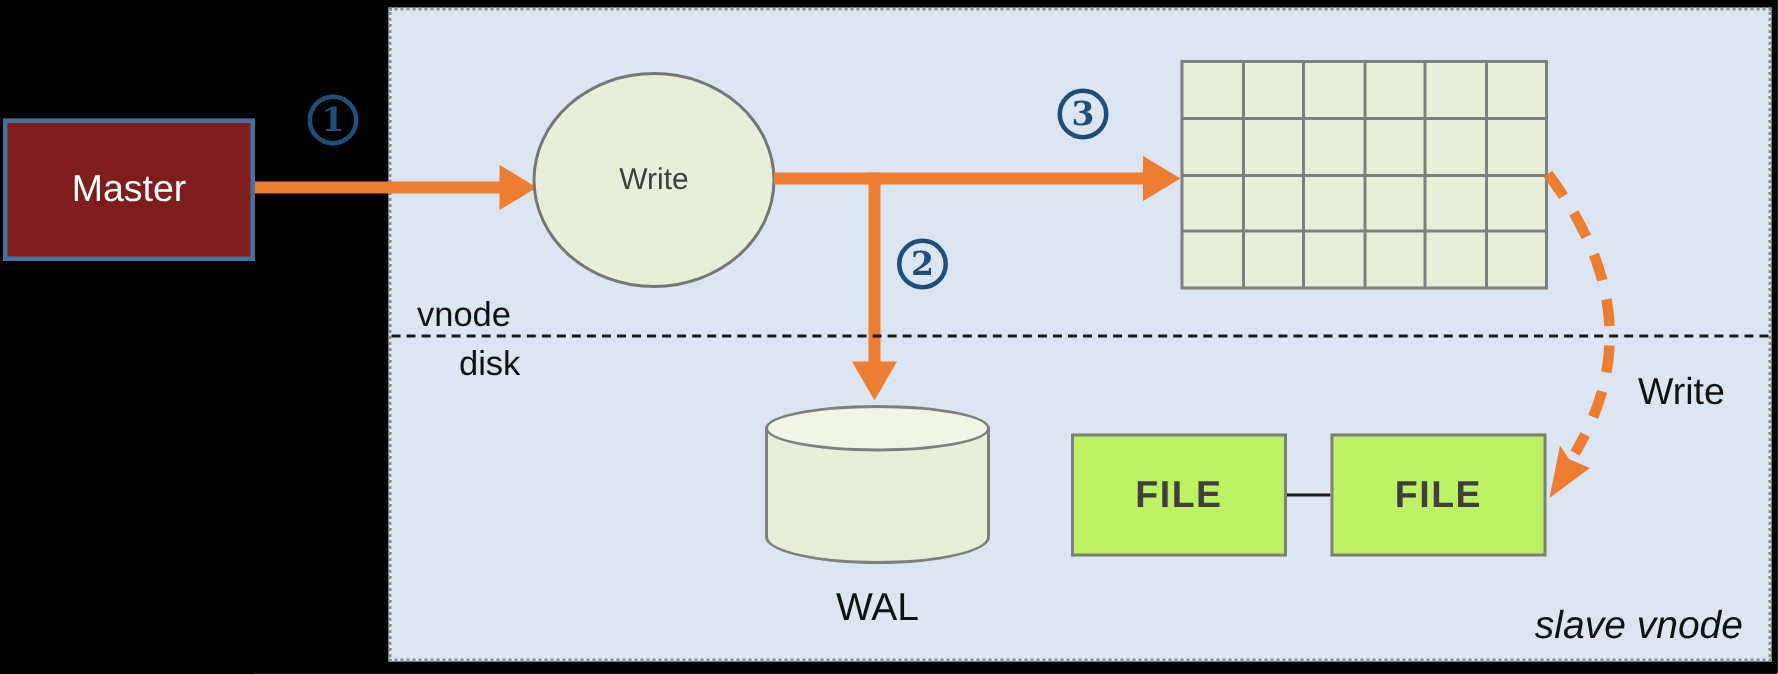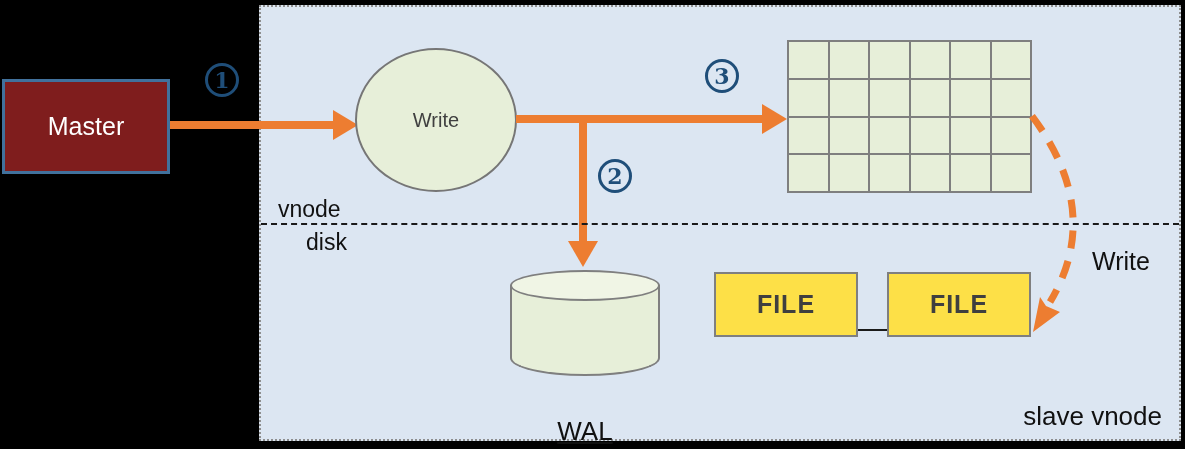--- a/index.html
+++ b/index.html
@@ -49,37 +49,37 @@
     background:#7f7f7f; padding:2px; gap:2px;
   }
   .mem-table .cell { background:#e7efd9; }
   .divider {
     position:absolute; left:261px; top:223px; width:918px; height:0;
     border-top:2px dashed #1a1a1a;
   }
   .txt { position:absolute; color:#111; }
   .memory-label { left:278px; top:196px; font-size:23px; }
   .disk-label   { left:278px; top:229px; font-size:23px;margin-left:28px; }
-  .wal-label    { left:510px; top:416px; width:150px; text-align:center; font-size:26px;text-decoration:underline; }
+  .wal-label    { left:510px; top:389px; width:150px; text-align:center; font-size:26px; }
   .flush-label  { left:1092px; top:247px; font-size:25px; }
-  .slave-label  { left:1000px; top:401px; width:162px; text-align:right; font-size:26px; }
+  .slave-label  { left:1000px; top:401px; width:162px; text-align:right; font-size:26px;font-style:italic; }
   
   .cylinder { position:absolute; left:510px; top:270px; width:150px; height:106px; }
   .cyl-body {
     position:absolute; left:0; right:0; top:15px; bottom:0;
     background:#e7efd9; border:2px solid #7f7f7f; border-top:none;
     border-radius:0 0 50% 50% / 0 0 18px 18px;
   }
   .cyl-top {
     position:absolute; left:0; right:0; top:0; height:31px;
     background:#f0f5e5; border:2px solid #7f7f7f; border-radius:50%;
   }
   .file-box {
-    position:absolute; top:272px; width:144px; height:65px;
-    background:#fde047; border:2px solid #7f7f7f;
+    position:absolute; top:289px; width:144px; height:82px;
+    background:#bef264; border:2px solid #7f7f7f;
     display:flex; align-items:center; justify-content:center;
     color:#3f3f3f; font-size:25px; font-weight:600; letter-spacing:1px;
   }
   .file-1 { left:714px; }
   .file-2 { left:887px; }
   .file-connector { position:absolute; left:858px; top:329px; width:29px; height:2px; background:#1a1a1a; }
   .flush-svg { position:absolute; left:0; top:0; pointer-events:none; }
 </style>
 </head>
 <body>

